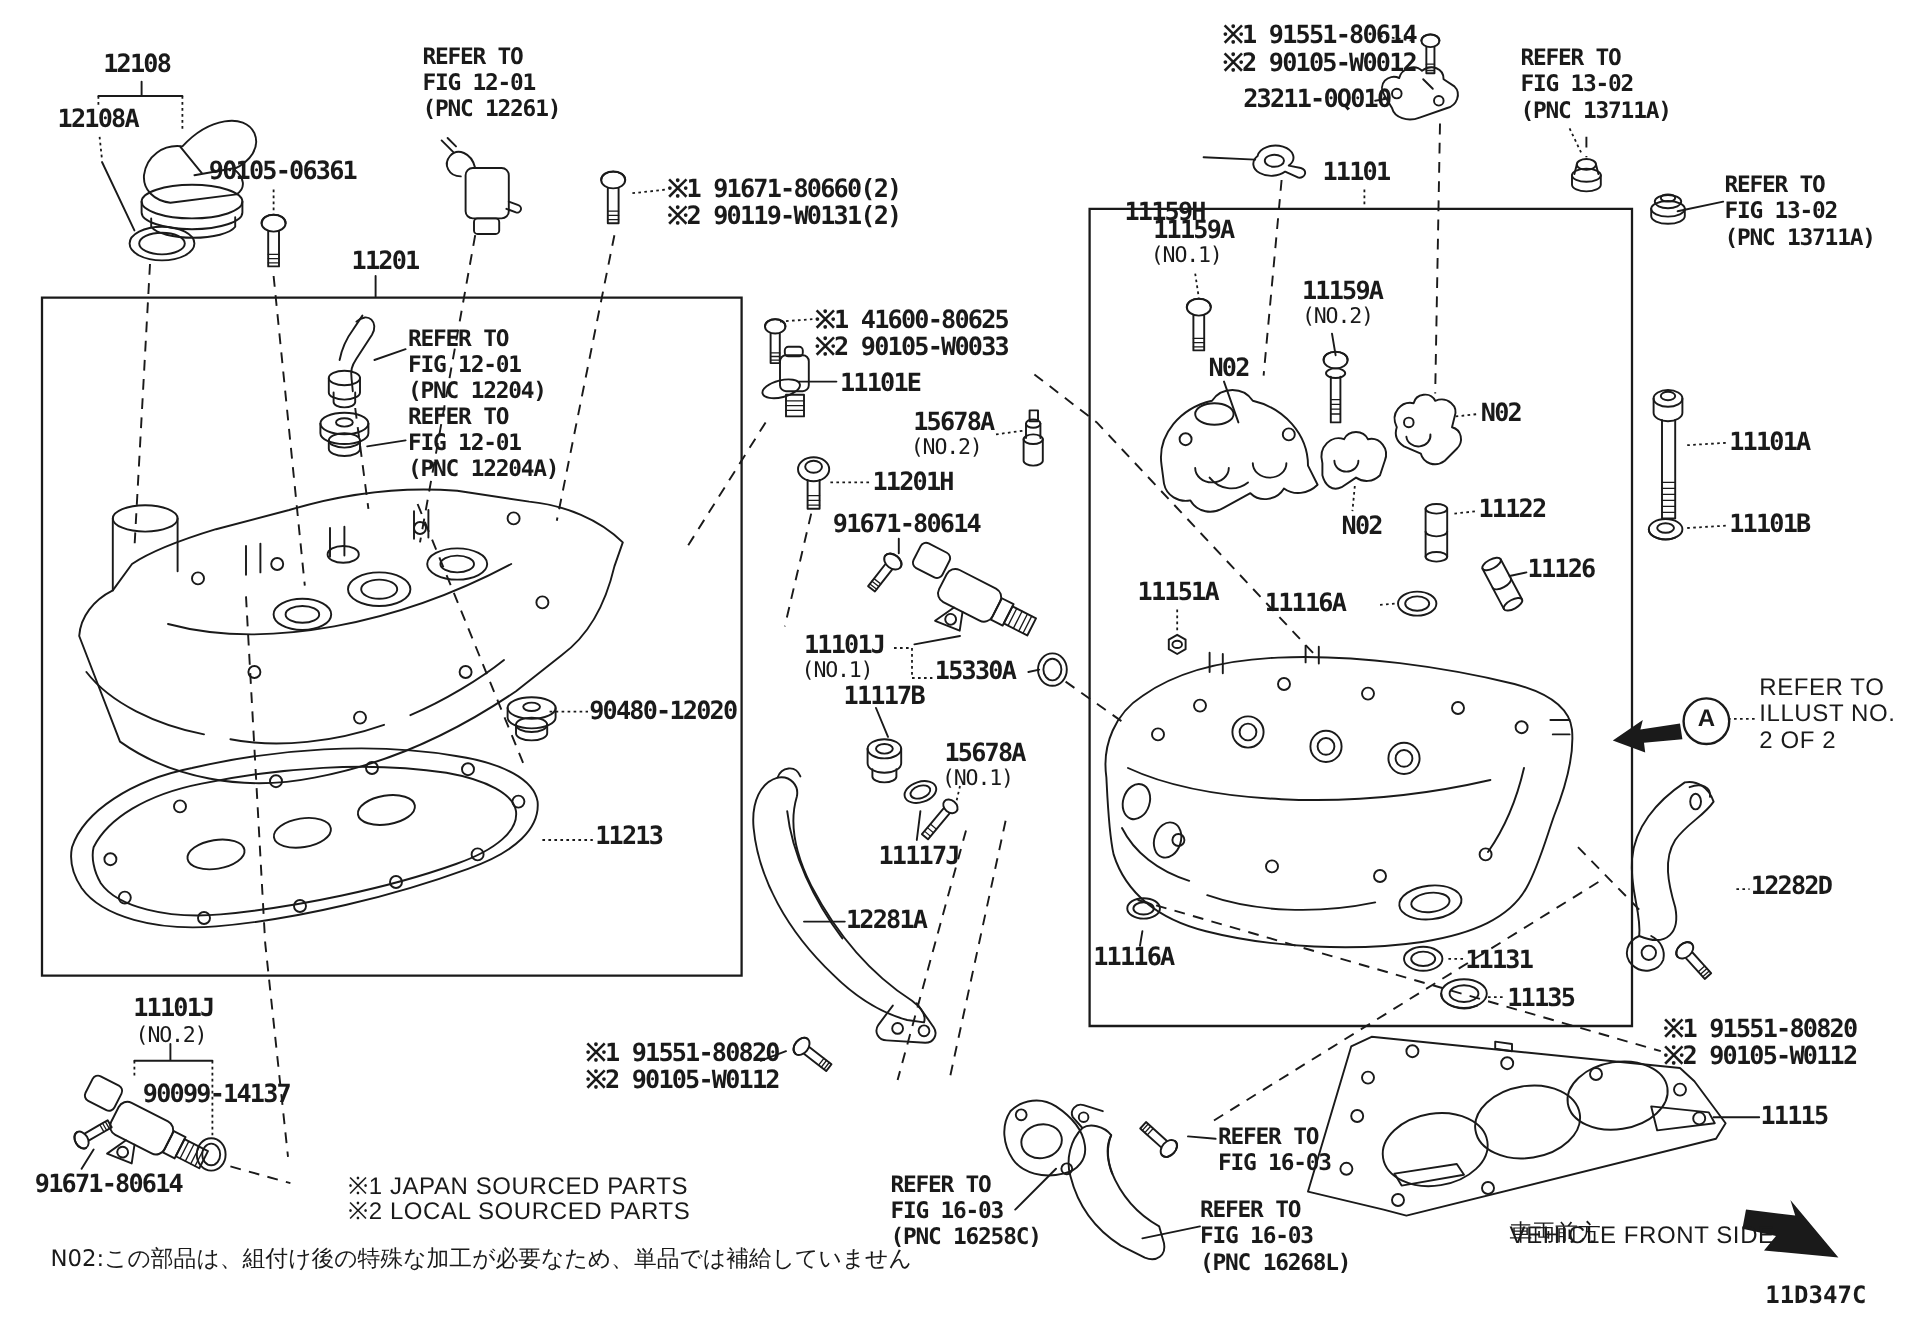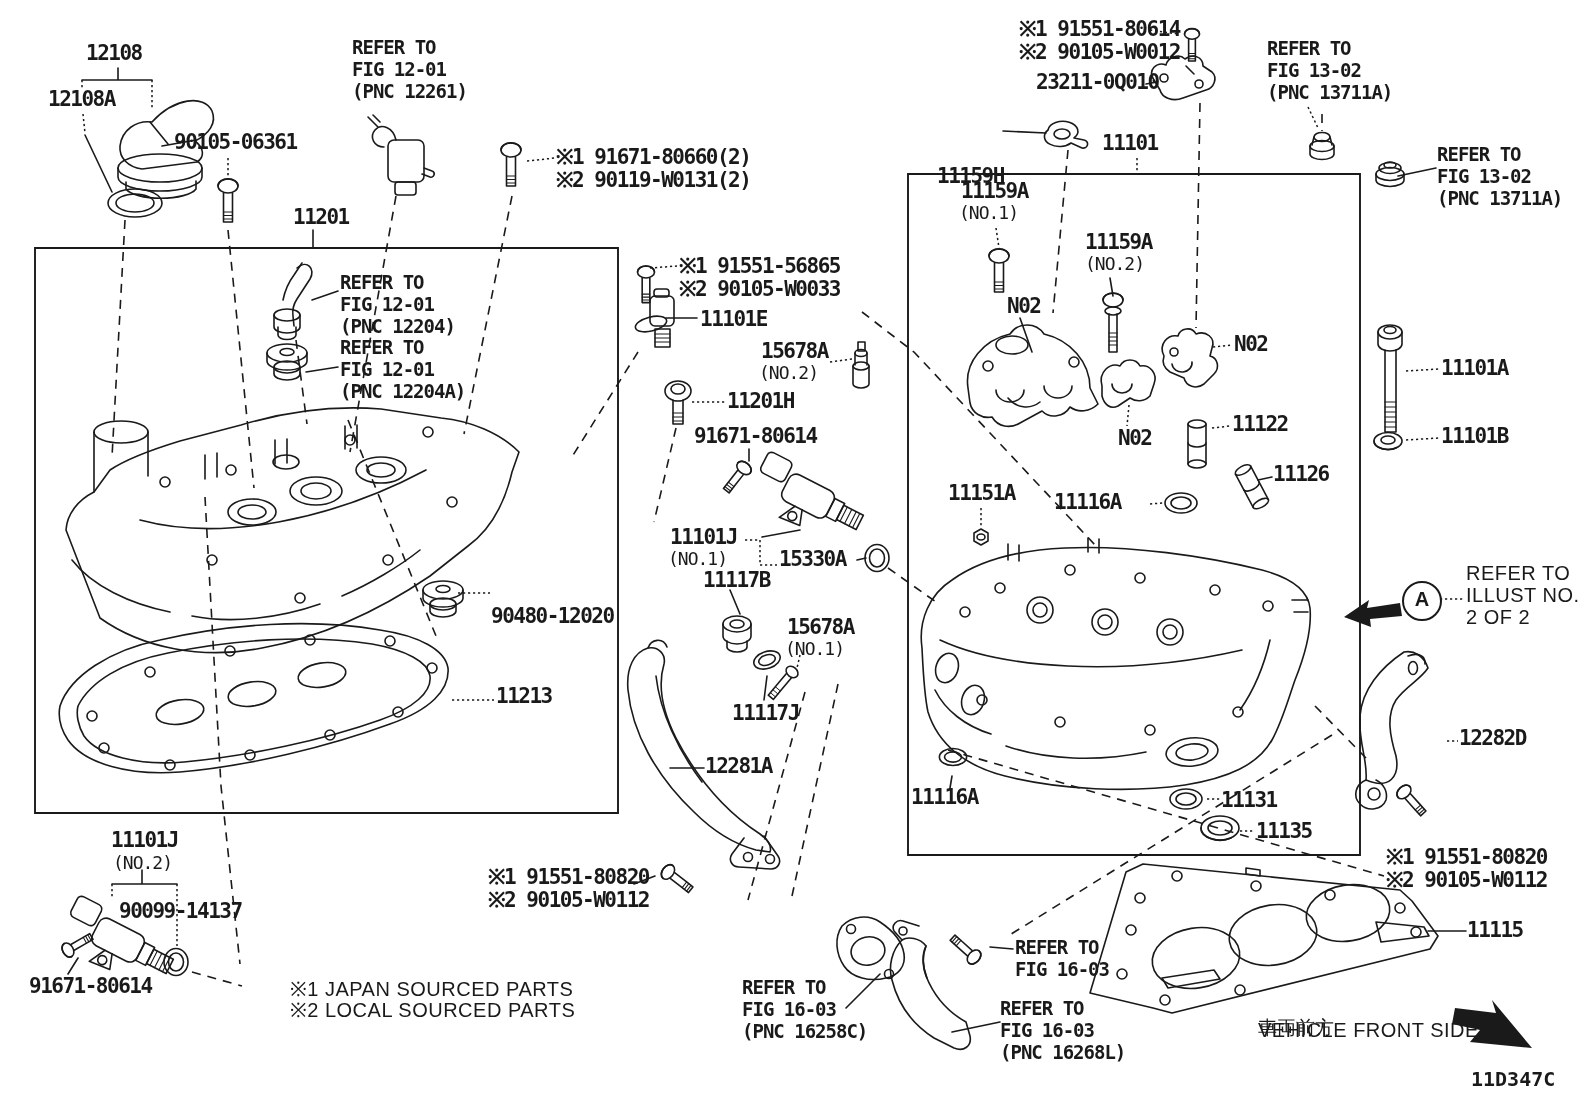--- a/index.html
+++ b/index.html
@@ -434,35 +434,35 @@
 (PNC 12261)</div>
       <div class="lbl f-pn" style="left: 293px; top: 206px;">11201</div>
       <div class="lbl f-ref" style="left: 340px; top: 271px;">REFER TO
 FIG 12-01
 (PNC 12204)</div>
       <div class="lbl f-ref" style="left: 340px; top: 336px;">REFER TO
 FIG 12-01
 (PNC 12204A)</div>
       <div class="lbl f-pn" style="left: 556px; top: 146px;">※1 91671-80660(2)</div>
       <div class="lbl f-pn" style="left: 556px; top: 169px;">※2 90119-W0131(2)</div>
-      <div class="lbl f-pn" style="left: 679px; top: 255px;">※1 91551-56865</div>
+      <div class="lbl f-pn" style="left: 679px; top: 255px;">※1 41600-80625</div>
       <div class="lbl f-pn" style="left: 679px; top: 278px;">※2 90105-W0033</div>
       <div class="lbl f-pn" style="left: 700px; top: 308px;">11101E</div>
       <div class="lbl f-pn" style="left: 761px; top: 340px;">15678A</div>
       <div class="lbl f-pns" style="left: 759px; top: 364px;">(NO.2)</div>
       <div class="lbl f-pn" style="left: 727px; top: 390px;">11201H</div>
       <div class="lbl f-pn" style="left: 694px; top: 425px;">91671-80614</div>
       <div class="lbl f-pn" style="left: 670px; top: 526px;">11101J</div>
       <div class="lbl f-pns" style="left: 668px; top: 550px;">(NO.1)</div>
       <div class="lbl f-pn" style="left: 779px; top: 548px;">15330A</div>
       <div class="lbl f-pn" style="left: 703px; top: 569px;">11117B</div>
       <div class="lbl f-pn" style="left: 787px; top: 616px;">15678A</div>
       <div class="lbl f-pns" style="left: 785px; top: 640px;">(NO.1)</div>
       <div class="lbl f-pn" style="left: 732px; top: 702px;">11117J</div>
-      <div class="lbl f-pn" style="left: 491px; top: 605px;">90480-12020</div>
+      <div class="lbl f-pn" style="left: 491px; top: 581px;">90480-12020</div>
       <div class="lbl f-pn" style="left: 496px; top: 685px;">11213</div>
       <div class="lbl f-pn" style="left: 705px; top: 755px;">12281A</div>
       <div class="lbl f-pn" style="left: 111px; top: 829px;">11101J</div>
       <div class="lbl f-pns" style="left: 113px; top: 854px;">(NO.2)</div>
       <div class="lbl f-pn" style="left: 119px; top: 900px;">90099-14137</div>
       <div class="lbl f-pn" style="left: 29px; top: 975px;">91671-80614</div>
       <div class="lbl f-pn" style="left: 488px; top: 866px;">※1 91551-80820</div>
       <div class="lbl f-pn" style="left: 488px; top: 889px;">※2 90105-W0112</div>
       <div class="lbl f-leg" style="left: 290px; top: 978px;">※1 JAPAN SOURCED PARTS</div>
       <div class="lbl f-leg" style="left: 290px; top: 999px;">※2 LOCAL SOURCED PARTS</div>
@@ -504,16 +504,17 @@
       <div class="lbl f-ref" style="left: 1015px; top: 936px;">REFER TO
 FIG 16-03</div>
       <div class="lbl f-ref" style="left: 742px; top: 976px;">REFER TO
 FIG 16-03
 (PNC 16258C)</div>
       <div class="lbl f-ref" style="left: 1000px; top: 997px;">REFER TO
 FIG 16-03
 (PNC 16268L)</div>
       <div class="lbl f-jp" style="left: 1258px; top: 1016px;">車両前方</div>
       <div class="lbl f-leg" style="left: 1258px; top: 1019px;">VEHICLE FRONT SIDE</div>
+      <div class="lbl f-jp" style="left: 42px; top: 1038px;">N02:この部品は、組付け後の特殊な加工が必要なため、単品では補給していません</div>
       <div class="lbl f-code" style="left: 1471px; top: 1038px; margin-top: 30px;">11D347C</div>
     </div>
 
 </div>
 
 </body></html>

